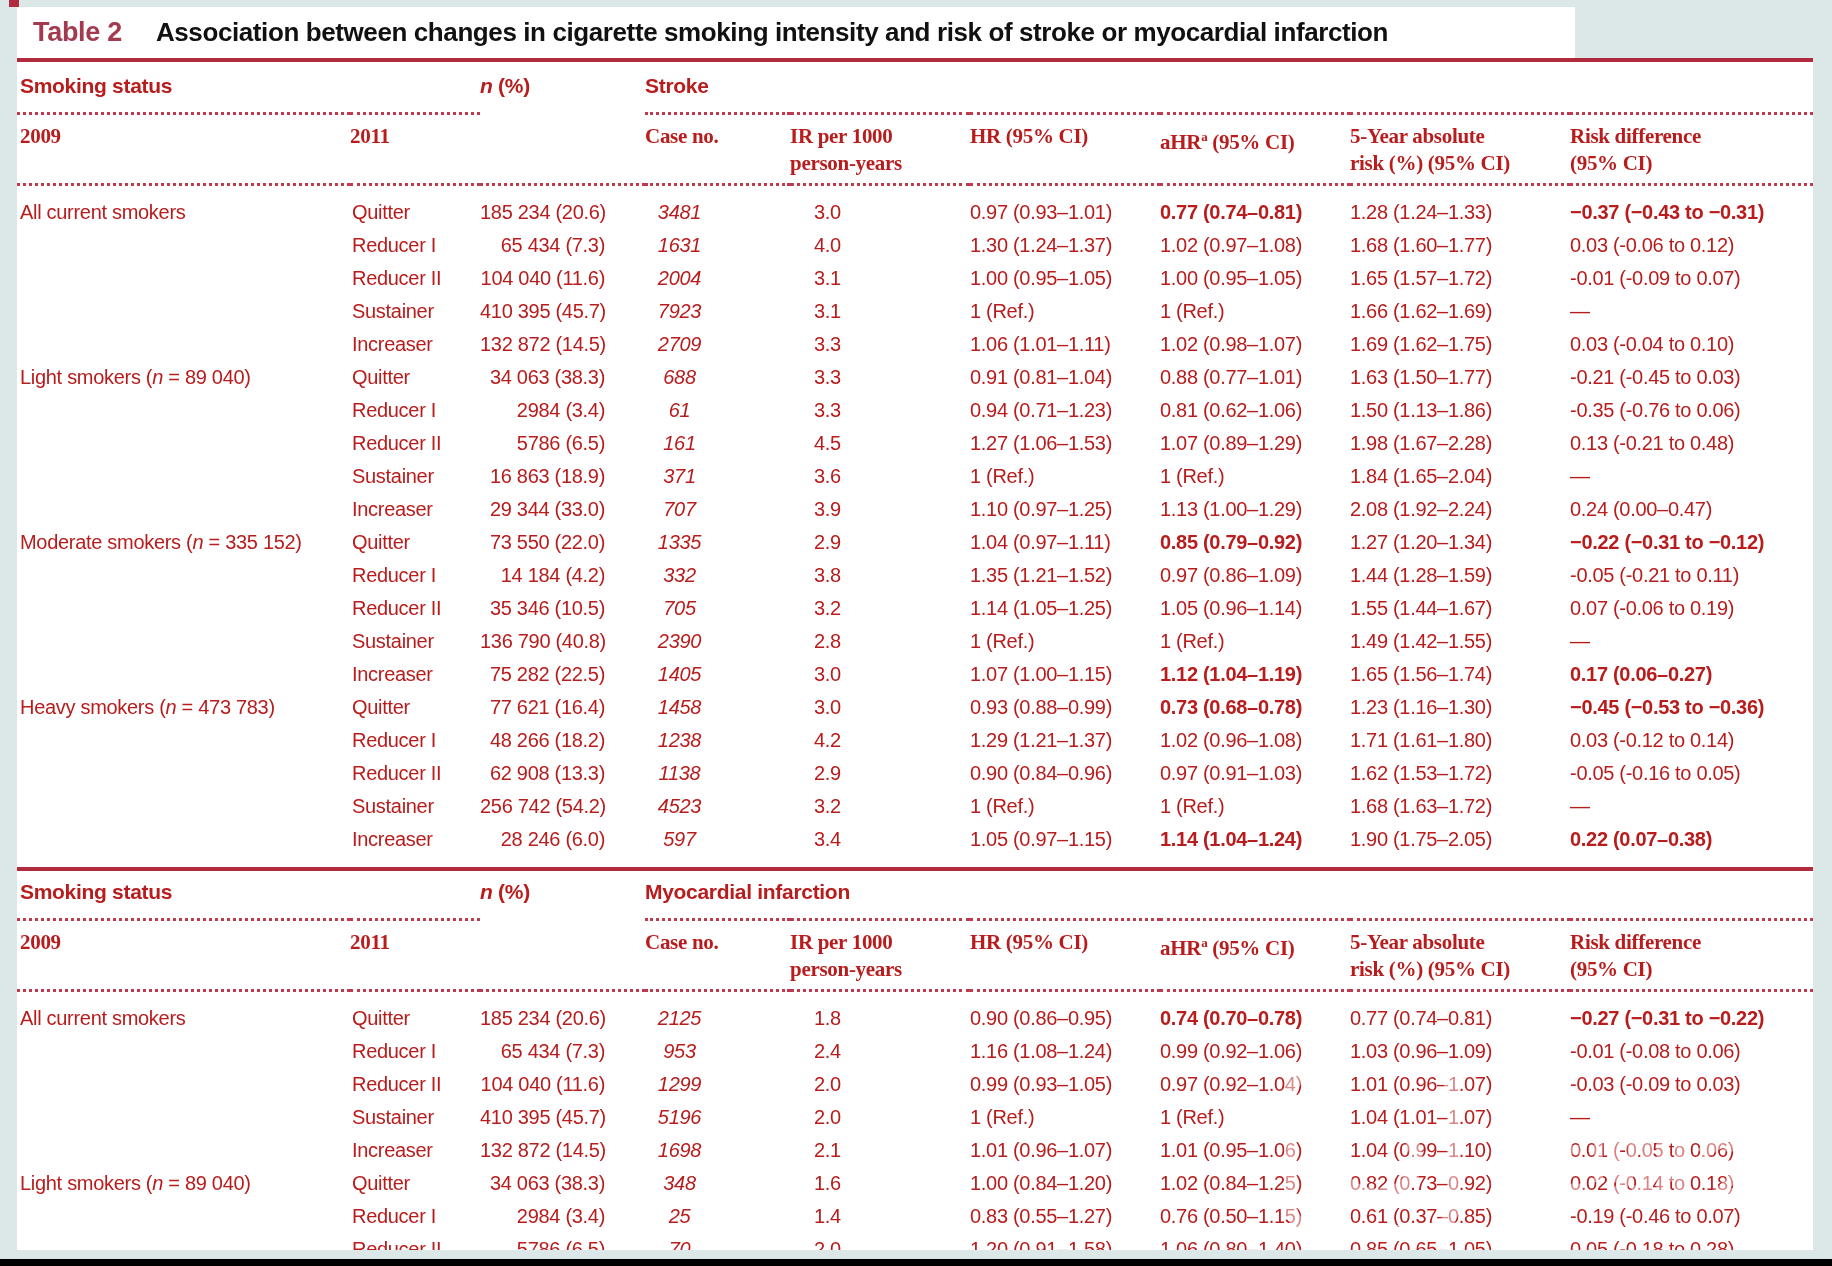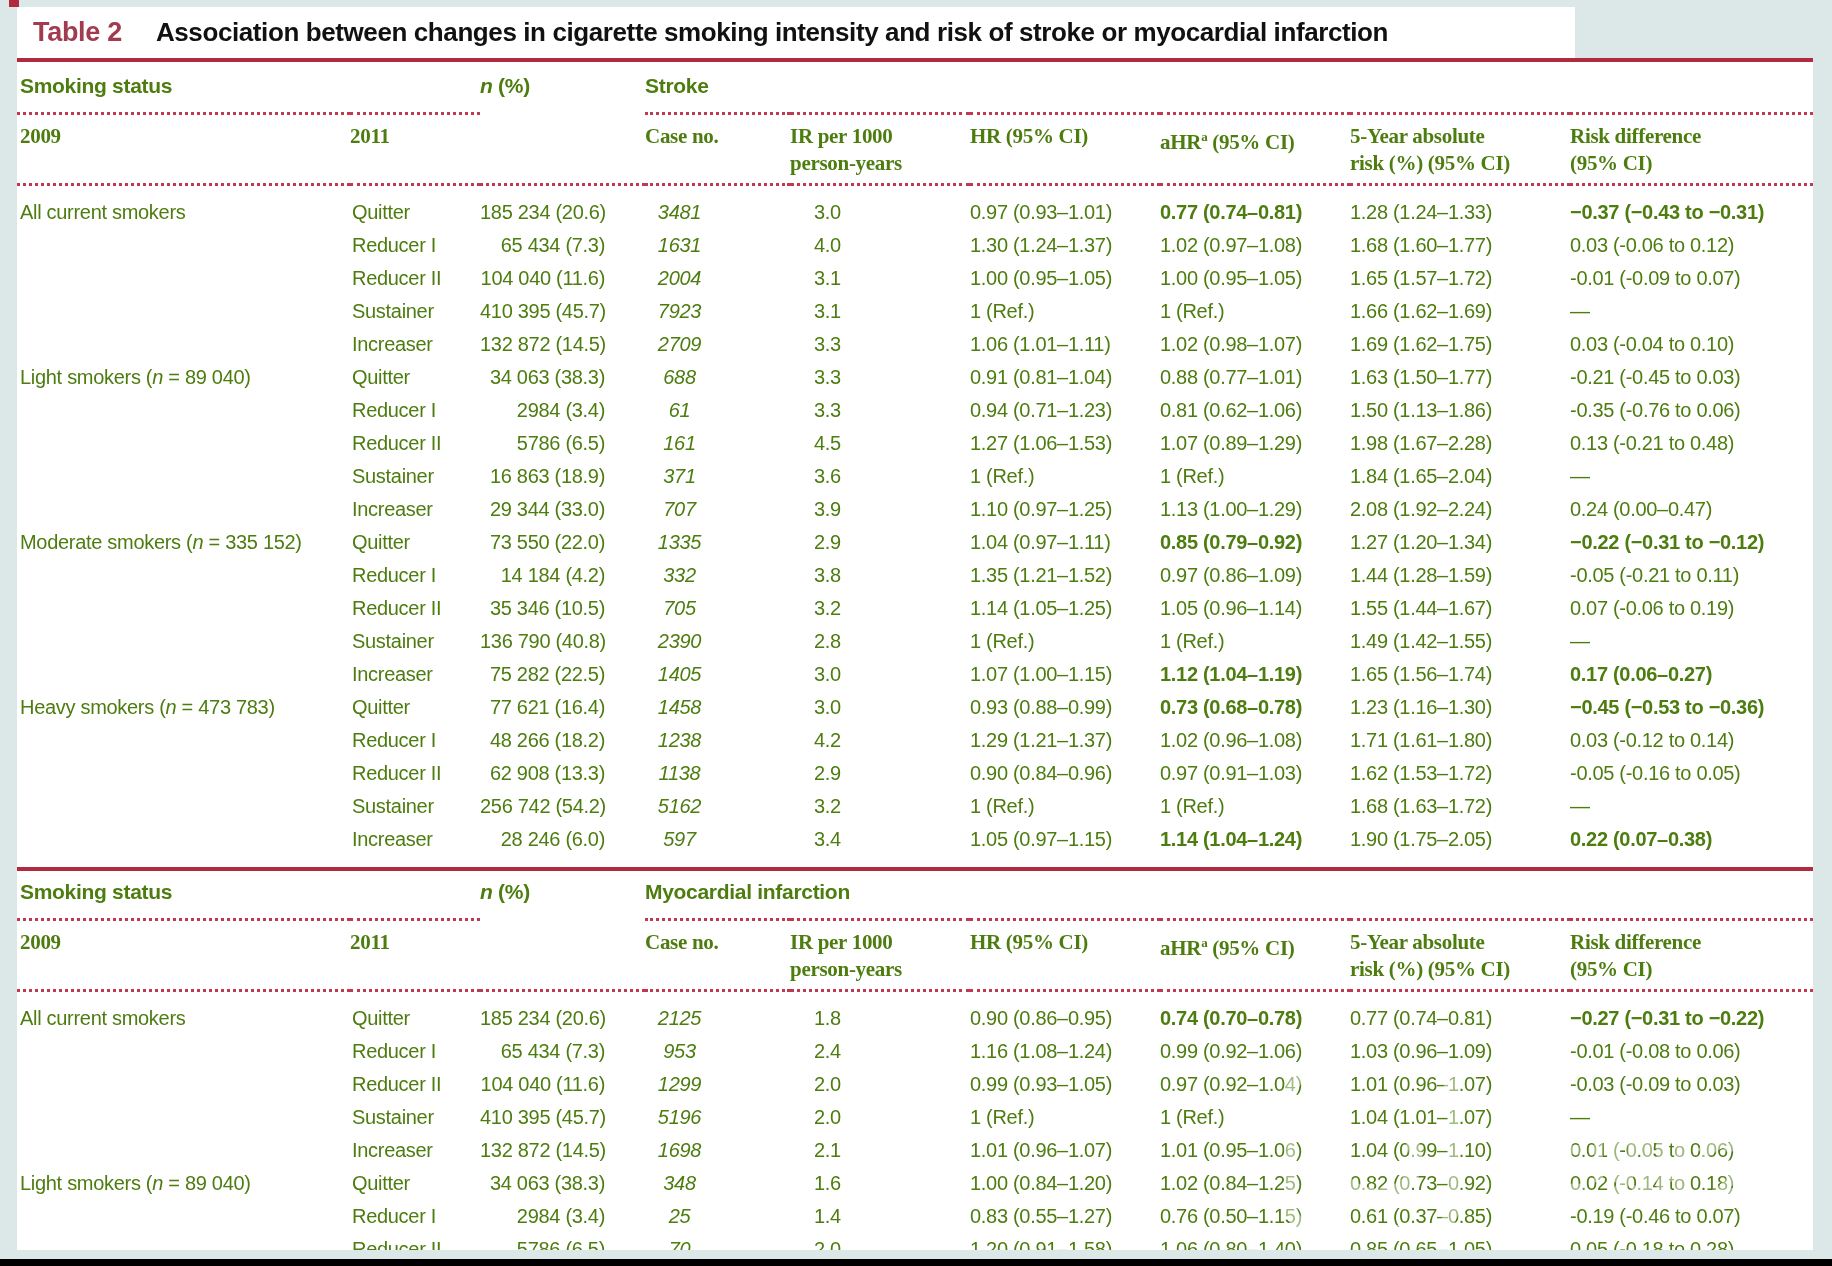--- a/index.html
+++ b/index.html
@@ -5,21 +5,21 @@
   html,body{margin:0;padding:0;}
   body{font-family:"Liberation Sans", sans-serif; background:#dce8e7;}
   .page{position:relative;width:1832px;height:1266px;background:#dce8e7;overflow:hidden;}
   .corner-notch{position:absolute;left:9px;top:0;width:10px;height:7px;background:#b12b3f;}
   .title-band{position:absolute;left:17px;top:7px;width:1558px;height:51px;background:#ffffff;
     display:flex;align-items:center;}
   .title-band .t-num{color:#a23a50;font-weight:bold;font-size:27px;letter-spacing:-0.3px;padding-left:16px;text-align:center;}
   .title-band .t-text{color:#111;font-weight:bold;font-size:26px;letter-spacing:-0.4px;margin-left:34px;}
   .top-rule{position:absolute;left:17px;top:58px;width:1796px;height:4px;background:#b12b3f;}
   .panel{position:absolute;left:17px;top:62px;width:1796px;height:1188px;background:#ffffff;overflow:hidden;}
-  table.t{border-collapse:collapse;table-layout:fixed;width:1796px;color:#4d7c0f;}
+  table.t{border-collapse:collapse;table-layout:fixed;width:1796px;color:#b91c1c;}
   table.t#t1{margin-top:6px;}
   col.c-group{width:333px;} col.c-status{width:130px;} col.c-n{width:165px;}
   col.c-cases{width:145px;} col.c-ir{width:180px;} col.c-hr{width:190px;}
   col.c-ahr{width:190px;} col.c-risk5{width:220px;} col.c-rd{width:243px;}
   th{font-weight:bold;font-size:21px;text-align:left;vertical-align:top;letter-spacing:-0.3px;padding:0;}
   tr.h1 th{height:38px;padding-top:6px;}
   tr.h1 th.dot{border-bottom:3px dotted #c03a4f;}
   tr.h2 th{height:60px;padding-top:8px;border-bottom:3px dotted #c03a4f;line-height:27px;font-family:Liberation Serif, serif;}
   td{font-size:20px;letter-spacing:-0.3px;height:33px;padding:0;vertical-align:middle;white-space:nowrap;}
   tbody tr:first-child td{padding-top:10px;}
@@ -296,21 +296,21 @@
             <td class="ir">2.9</td>
             <td class="hr">0.90 (0.84–0.96)</td>
             <td class="ahr">0.97 (0.91–1.03)</td>
             <td class="risk5">1.62 (1.53–1.72)</td>
             <td class="rd">-0.05 (-0.16 to 0.05)</td>
           </tr>
           <tr>
             <td class="group"></td>
             <td class="status">Sustainer</td>
             <td class="n">256 742 (54.2)</td>
-            <td class="cases">5162</td>
+            <td class="cases">4523</td>
             <td class="ir">3.2</td>
             <td class="hr">1 (Ref.)</td>
             <td class="ahr">1 (Ref.)</td>
             <td class="risk5">1.68 (1.63–1.72)</td>
             <td class="rd">—</td>
           </tr>
           <tr>
             <td class="group"></td>
             <td class="status">Increaser</td>
             <td class="n">28 246 (6.0)</td>

